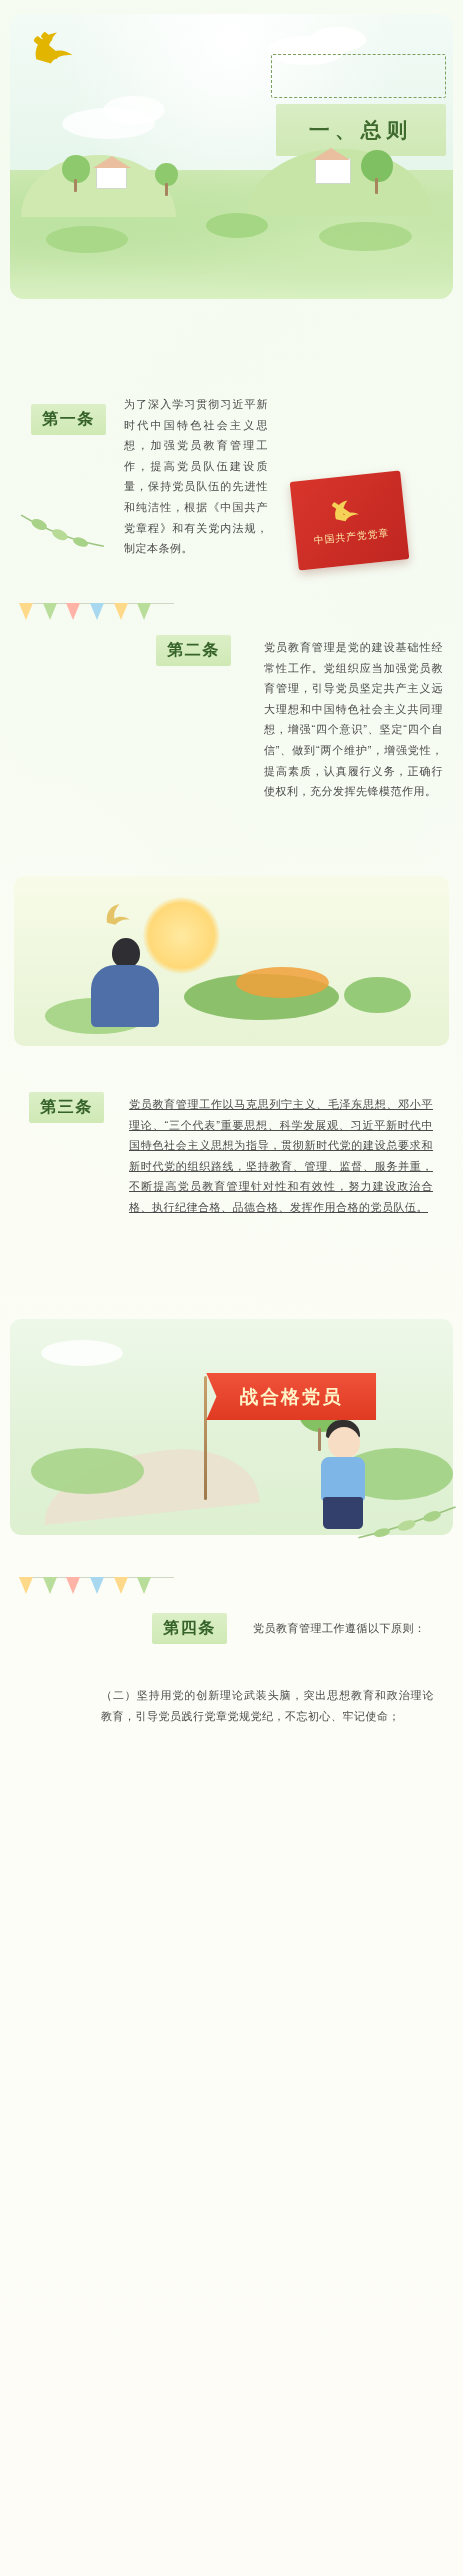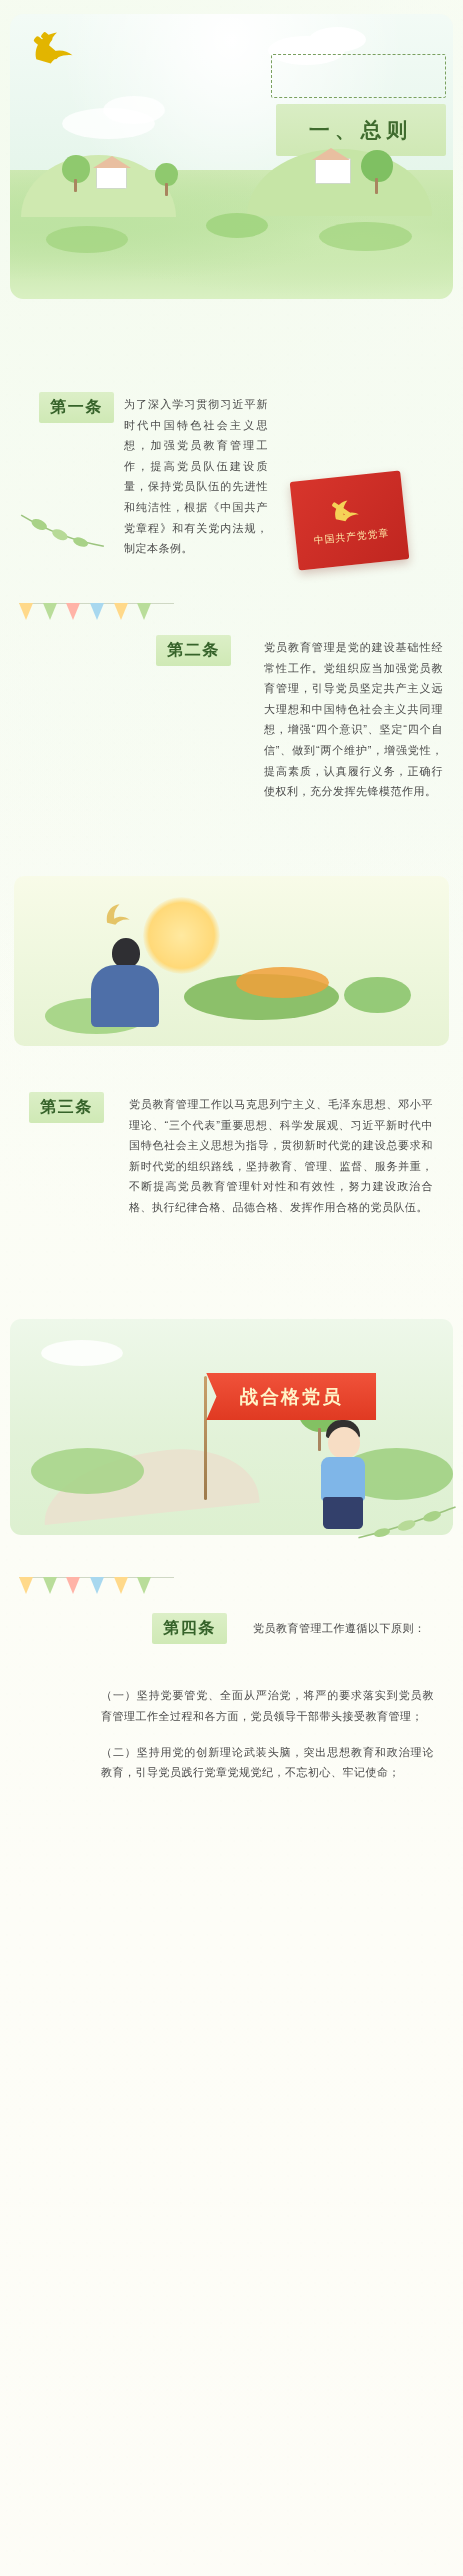--- a/index.html
+++ b/index.html
@@ -372,21 +372,21 @@
     <div class="tree" style="left:361px;top:150px;">
       <div class="crown" style="left:0;top:0;width:32px;height:32px;background:#7fc062;"></div>
         <div class="trunk" style="left:14.4px;top:28px;height:15.5px;"></div>
     </div>
     <div class="bush" style="left:206px;top:213px;width:62px;height:25px;"></div>
     <div class="bush" style="left:46px;top:226px;width:82px;height:27px;opacity:.7;"></div>
     <div class="bush" style="left:319px;top:222px;width:93px;height:29px;opacity:.7;"></div>
   </div>
 
   <div class="block" style="top:392px;">
-    <div style="position:absolute;left:31px;top:0;margin-left:8px;">
+    <div style="position:absolute;left:31px;top:12px;">
       <span class="art-title">第一条</span>
     </div>
     <div class="art-body" style="position:absolute;left:124px;top:2.1px;width:144px;">
       <p>为了深入学习贯彻习近平新时代中国特色社会主义思想，加强党员教育管理工作，提高党员队伍建设质量，保持党员队伍的先进性和纯洁性，根据《中国共产党章程》和有关党内法规，制定本条例。</p>
     </div>
 
     <div class="book" style="left:294px;top:77px;">
       <div class="pages"></div>
       <div class="cover">
         <div class="cov-emblem">
@@ -450,21 +450,21 @@
           </g>
         </svg>
       </div>
     </div>
   </div>
 
   <div class="block" style="top:1092px;">
     <div style="position:absolute;left:29px;top:0;">
       <span class="art-title">第三条</span>
     </div>
-    <div class="art-body" style="position:absolute;left:129px;top:2.1px;width:304px;">
+    <div class="art-body" style="position:absolute;left:129px;top:2.1px;width:304px;text-decoration:underline;">
       <p>党员教育管理工作以马克思列宁主义、毛泽东思想、邓小平理论、“三个代表”重要思想、科学发展观、习近平新时代中国特色社会主义思想为指导，贯彻新时代党的建设总要求和新时代党的组织路线，坚持教育、管理、监督、服务并重，不断提高党员教育管理针对性和有效性，努力建设政治合格、执行纪律合格、品德合格、发挥作用合格的党员队伍。</p>
     </div>
   </div>
 
   <div style="position:absolute;left:0;top:1319px;width:372px;height:222px;">
     <div class="scene3">
       <div class="cloud" style="left:31px;top:20.6px;width:82px;height:26px;opacity:.9;"></div>
       <div class="road"></div>
       <div class="bush" style="left:20.6px;top:129px;width:113px;height:46px;background:#a4d486;"></div>
       <div class="bush" style="left:330px;top:129px;width:113px;height:52px;background:#9ccf7e;"></div>
@@ -506,19 +506,18 @@
   </div>
 
   <div class="block" style="top:1613px;">
     <div style="position:absolute;left:152px;top:0;">
       <span class="art-title">第四条</span>
     </div>
     <div class="art-body" style="position:absolute;left:253px;top:5.2px;width:180px;">
       <p>党员教育管理工作遵循以下原则：</p>
     </div>
     <div class="art-body" style="position:absolute;left:101px;top:72px;width:333px;">
-      <p style="margin-bottom:15.5px;">（一）坚持党要管党、全面从严治党，将严的要求落实到党员教育管理工作全过程和各方面，党员领导干部带头接受教育管理；</p>
       <p style="margin-bottom:15.5px;">（二）坚持用党的创新理论武装头脑，突出思想教育和政治理论教育，引导党员践行党章党规党纪，不忘初心、牢记使命；</p>
     </div>
   </div>
 
 </div>
 
 
 </body></html>

